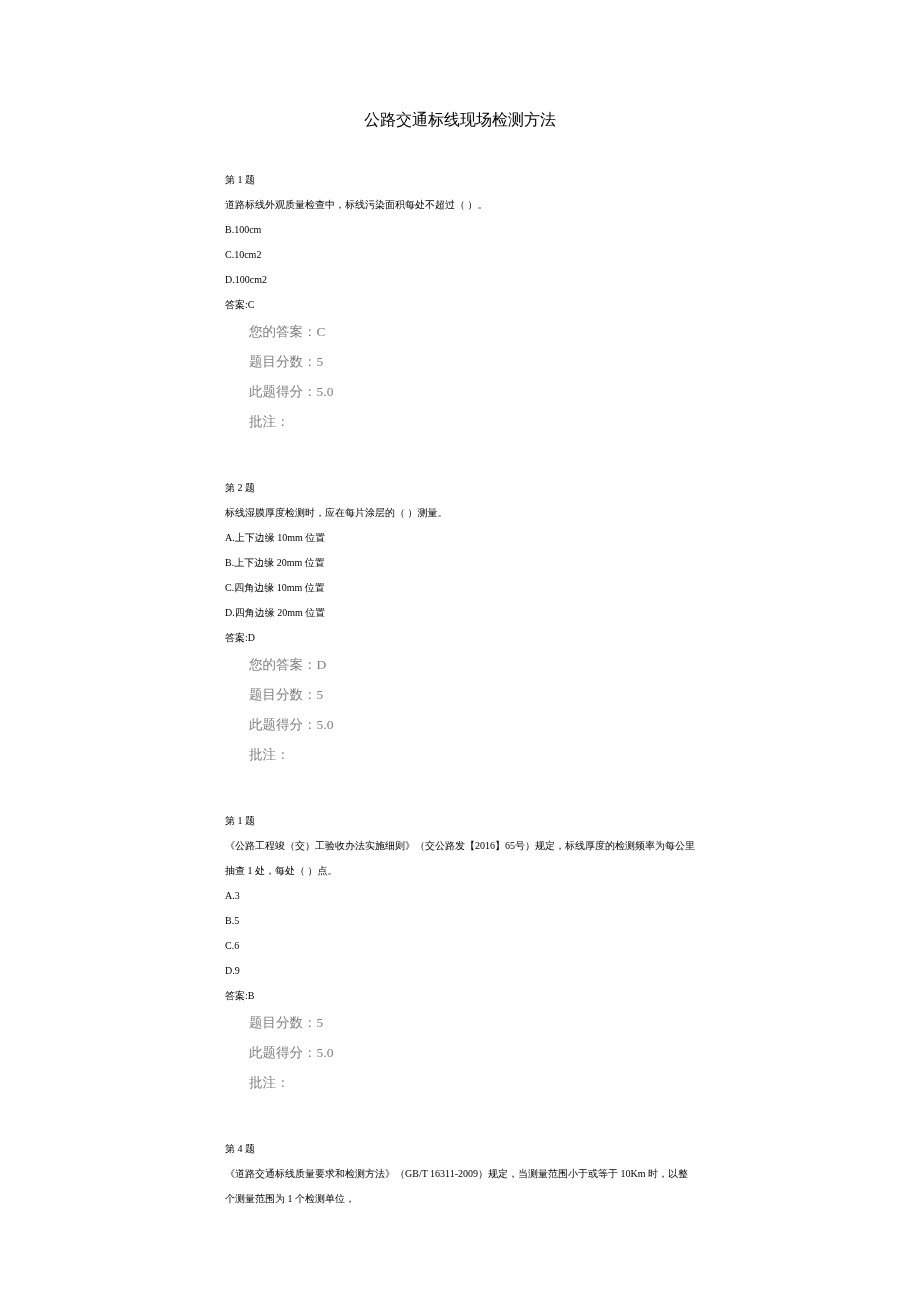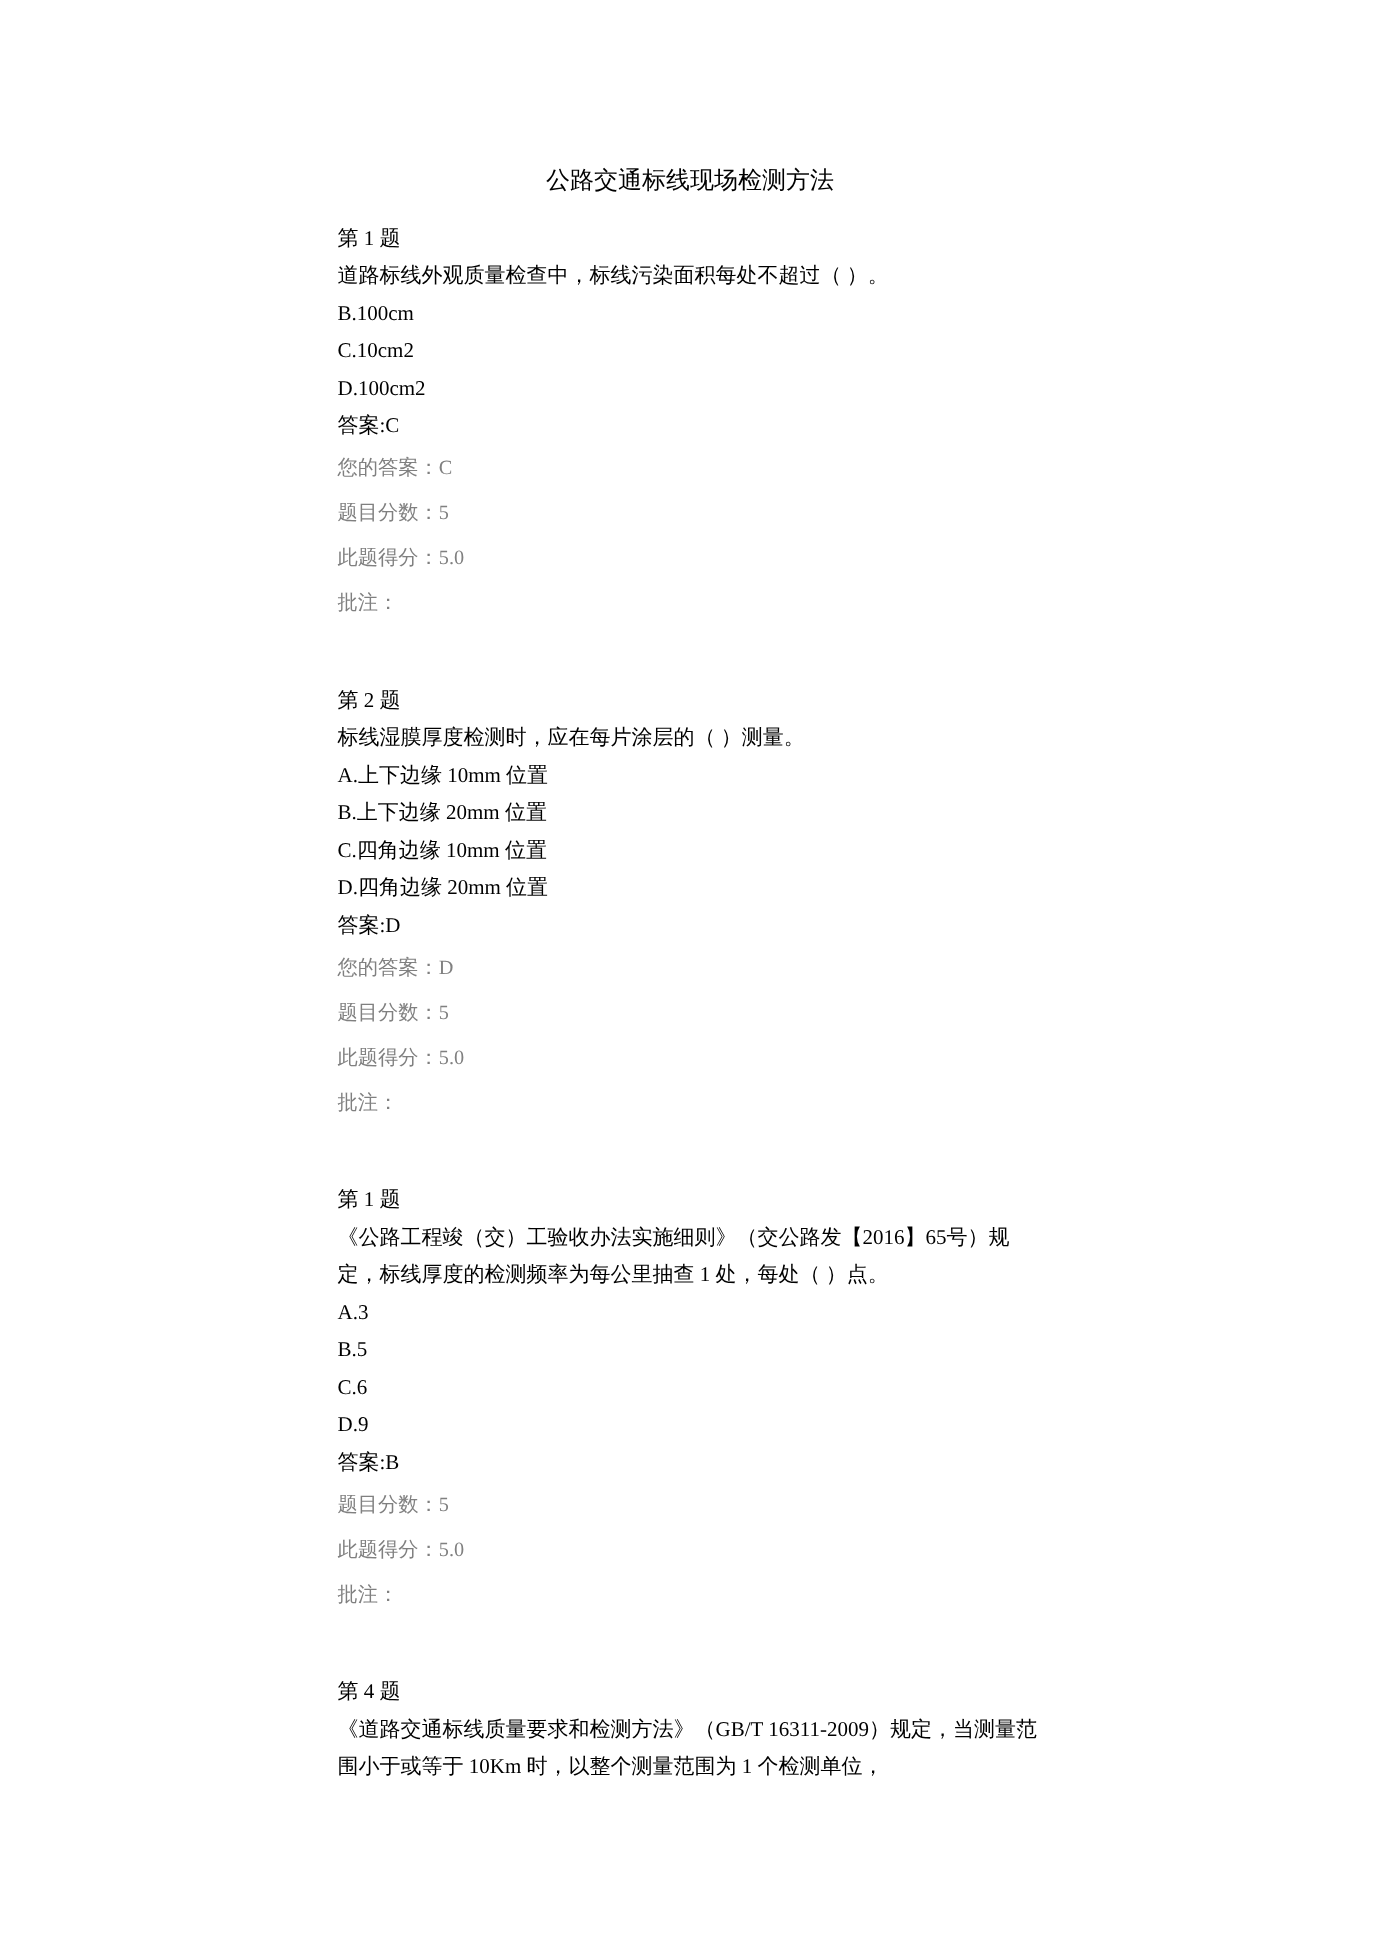--- a/index.html
+++ b/index.html
@@ -10,37 +10,38 @@
     body {
       background: #ffffff;
       font-family: "SimSun", "宋体", serif;
       padding: 110px 225px 40px 225px;
       width: 920px;
     }
     .title {
       text-align: center;
       font-size: 16px;
       font-family: "SimSun", "宋体", serif;
-      margin-bottom: 16px;
+      margin-bottom: 36px;
       color: #000;
     }
     .question-block {
       margin-bottom: 38px;
     }
     .q-line {
-      font-size: 14px;
+      font-size: 10px;
       line-height: 25px;
       color: #000;
       font-family: "SimSun", "宋体", serif;
     }
     .meta-line {
       font-size: 13.5px;
       line-height: 30px;
       color: #808080;
       font-family: "SimSun", "宋体", serif;
+      margin-left: 24px;
     }
   </style>
 </head>
 <body>
 
 <div class="title">公路交通标线现场检测方法</div>
 
 <div class="question-block">
   <div class="q-line">第 1 题</div>
   <div class="q-line">道路标线外观质量检查中，标线污染面积每处不超过（ ）。</div>

